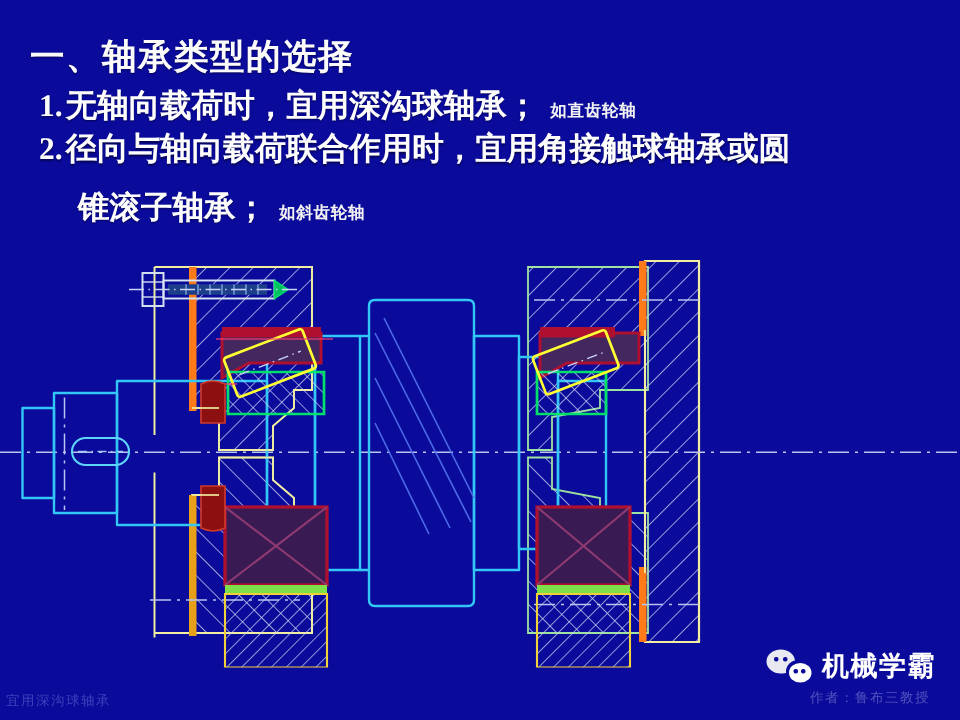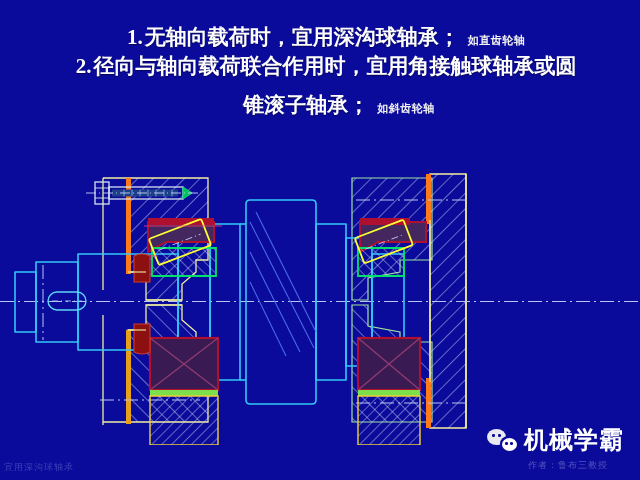--- a/index.html
+++ b/index.html
@@ -36,21 +36,20 @@
     white-space: nowrap;
   }
   .bullet {
     color: #fdfdfd;
     font-size: 21px;
     font-weight: bold;
     line-height: 1.28;
     text-shadow: 0 1px 1px rgba(0,0,0,.45);
     margin: 0 0 2px 0;
     padding-left: 6px;
-    text-align: center;
   }
   .bullet .num { margin-right: 2px; }
   .bullet-2 { padding-left: 6px; }
   .bullet-2 .cont { display: block; padding-left: 26px; margin-top: 12px; }
   .note {
     font-size: 11px;
     font-weight: bold;
     letter-spacing: .5px;
     vertical-align: baseline;
     margin-left: 8px;
@@ -116,41 +115,42 @@
     width: 2.6px; height: 2.6px;
     background: #0a0a9b;
     border-radius: 50%;
   }
   .wechat-icon .d1 { left: 5px;  top: 5px; }
   .wechat-icon .d2 { left: 11px; top: 5px; }
   .wechat-icon .d3 { right: 9px;  bottom: 6px; }
   .wechat-icon .d4 { right: 4px;  bottom: 6px; }
   .logo-text {
     font-family: "Liberation Sans", sans-serif;
-    font-size: 24px;
+    font-size: 18px;
     font-weight: bold;
     color: #ffffff;
     letter-spacing: 1px;
   }
   .logo-sub {
     font-family: Liberation Serif, serif;
     font-size: 9px;
     color: rgba(150,155,225,0.5);
     letter-spacing: 1px;
     margin-top: 3px;
-    margin-right: 16px;
+    margin-right: 4px;
   }
 </style>
 </head>
 <body>
 
 <div id="slide">
 
   <div id="text-block">
 
+    <div class="slide-title">一、轴承类型的选择</div>
 
     <div class="bullet">
       <span class="num">1.</span><span>无轴向载荷时，宜用深沟球轴承；</span><span class="note">如直齿轮轴</span>
     </div>
 
     <div class="bullet bullet-2">
       <span class="num">2.</span><span>径向与轴向载荷联合作用时，宜用角接触球轴承或圆</span>
       <span class="cont"><span>锥滚子轴承；</span><span class="note">如斜齿轮轴</span></span>
     </div>
 

